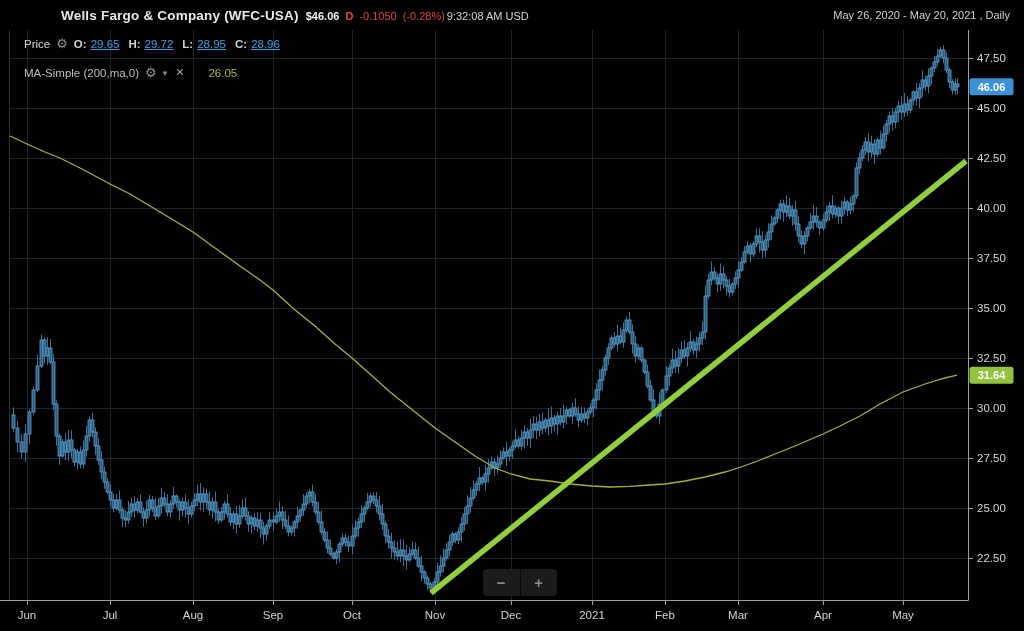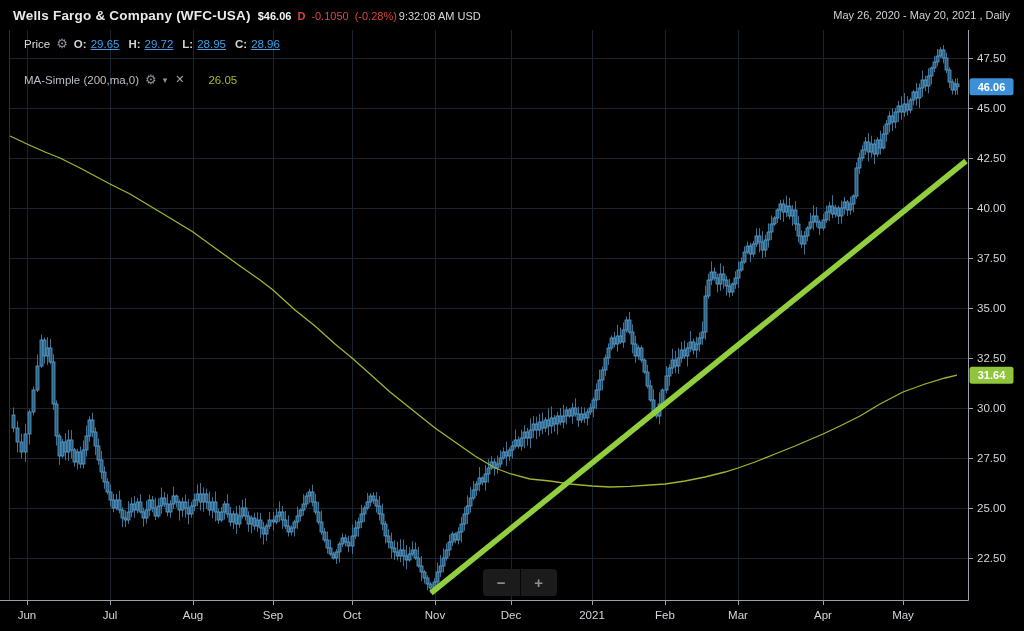--- a/index.html
+++ b/index.html
@@ -2,30 +2,30 @@
 <html><head>
 <meta charset="utf-8">
 <style>
   html,body{margin:0;padding:0;background:#000;width:1024px;height:631px;overflow:hidden;
     font-family:"Liberation Sans",sans-serif;}
   #stage{position:relative;width:1024px;height:631px;background:#000;}
   
   #header{position:absolute;left:0;top:0;width:1024px;height:30px;display:flex;
     align-items:center;justify-content:space-between;background:#000;}
   #header-left{display:flex;align-items:baseline;margin-left:13px;white-space:nowrap;}
-  .title{color:#e9e9e9;font-size:13.5px;font-weight:bold;letter-spacing:.2px;}
+  .title{color:#e9e9e9;font-size:13.5px;font-weight:bold;letter-spacing:.2px;margin-left:48px;}
   .hprice{color:#f2f2f2;font-size:11px;font-weight:bold;margin-left:7px;}
   .hred{color:#d9453c;font-size:11px;margin-left:6px;}
   .hred.b{font-weight:bold;}
   .htime{color:#d6d6d6;font-size:11px;margin-left:2px;}
   #header-right{color:#cfd2d5;font-size:11px;margin-right:14px;white-space:nowrap;}
   
   .legend-row{position:absolute;display:flex;align-items:center;white-space:nowrap;z-index:5;}
   #legend-price{left:24px;top:36px;}
-  #legend-ma{left:24px;top:72px;}
+  #legend-ma{left:24px;top:65px;}
   .lg-name{color:#dcdcdc;font-size:11.5px;}
   .lg-ma-name{color:#b9bfc4;font-size:11.5px;}
   .gear{color:#8b9196;font-size:13px;margin:0 6px;cursor:pointer;}
   .caret{color:#8b9196;font-size:9px;margin:0 4px 0 0;cursor:pointer;}
   .xicon{color:#a0a6ab;font-size:11px;margin:0 10px 0 4px;cursor:pointer;}
   .ohlc-lab{color:#cdd2d7;font-size:11.5px;font-weight:bold;margin-right:4px;}
   .ohlc-val{color:#3da0e8;font-size:11.5px;margin-right:9px;text-decoration:underline;}
   .ma-val{color:#a3ba2f;font-size:11.5px;margin-left:14px;}
   
   #zoomctl{position:absolute;left:483px;top:569px;width:74px;height:27px;z-index:6;

